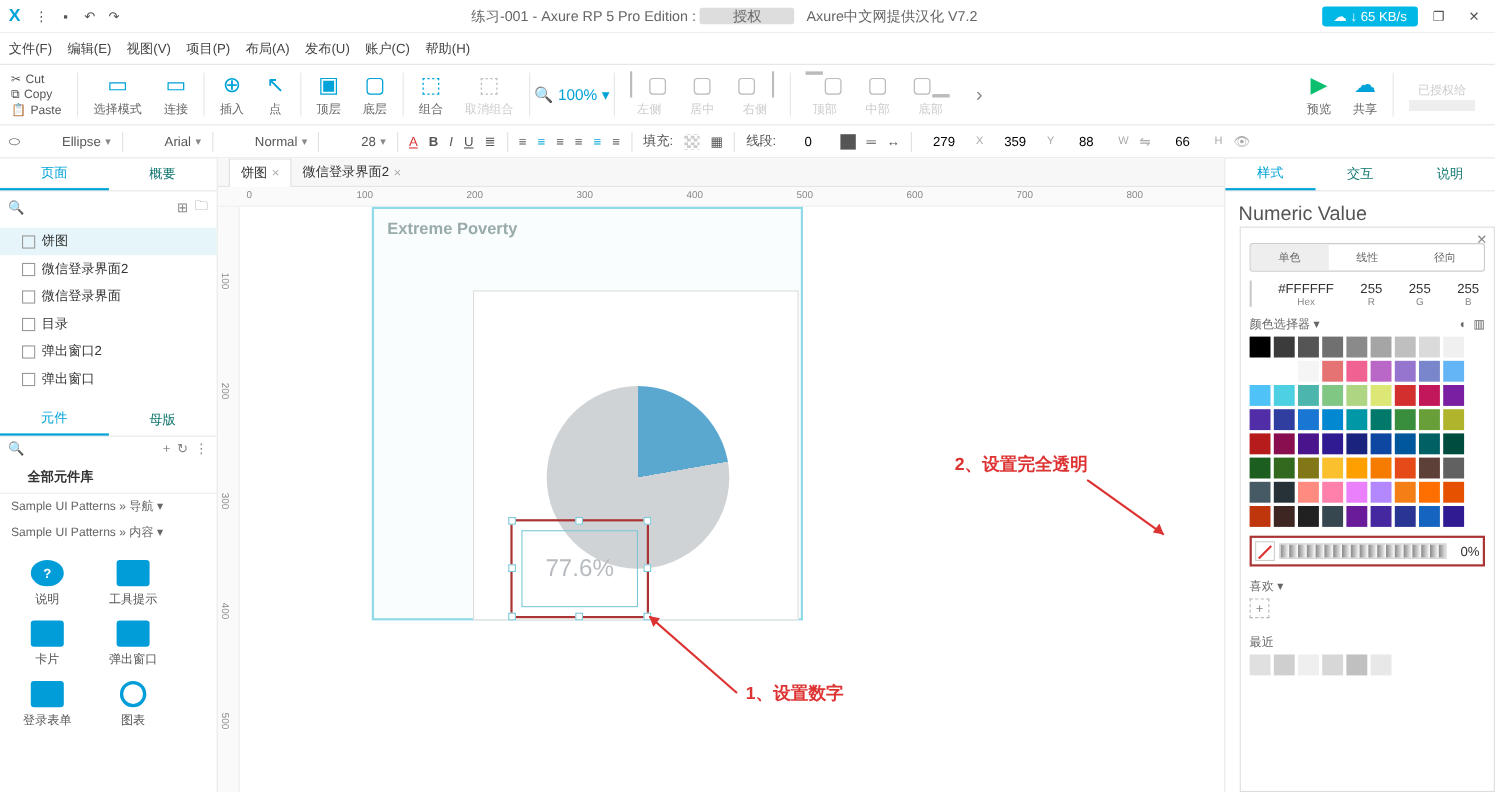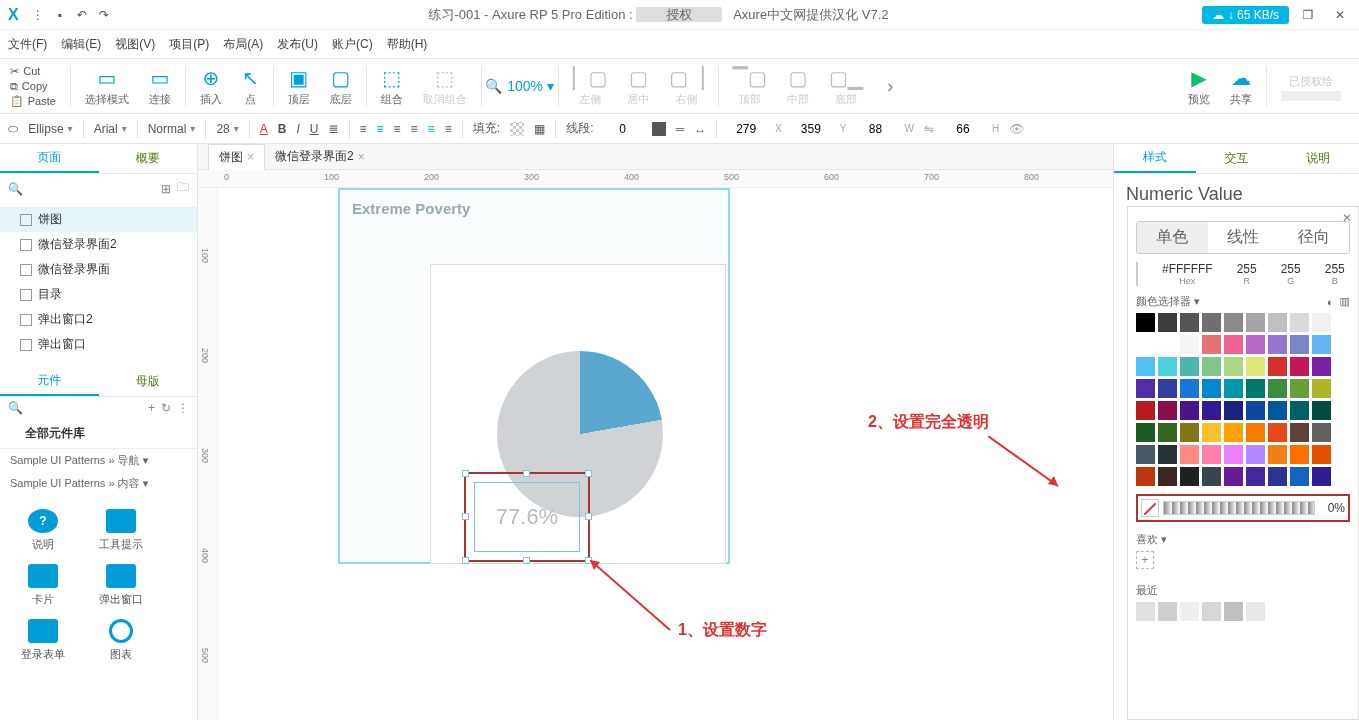--- a/index.html
+++ b/index.html
@@ -16,29 +16,29 @@
 .tool-left div{display:flex;align-items:center;gap:4px;}
 .tool-group{display:flex;flex-direction:column;align-items:center;justify-content:center;padding:0 10px;height:100%;}
 .tool-group .glyph{font-size:20px;color:#00a3d8;height:24px;display:flex;align-items:center;justify-content:center;}
 .tool-group .glyph.dim{color:#bbb;}
 .tool-group .lbl{font-size:11px;color:#666;margin-top:2px;}
 .tool-group .lbl.dim{color:#ccc;}
 .vsep{width:1px;height:40px;background:#e5e5e5;margin:0 4px;}
 .zoom{display:flex;align-items:center;color:#00a3d8;font-size:14px;gap:4px;}
 .more{font-size:18px;color:#888;padding:0 14px;}
 .propbar{height:30px;border-bottom:1px solid #e5e5e5;display:flex;align-items:center;padding:0 8px;gap:10px;font-size:12px;color:#555;}
-.propbar .sel{display:flex;align-items:center;gap:4px;}
+.propbar .sel{display:flex;align-items:center;gap:4px;margin-left:28px;}
 .propbar .chev{font-size:10px;color:#888;}
 .propbar input.n{width:38px;border:none;text-align:center;font-size:12px;}
 .propbar .psep{width:1px;height:18px;background:#e0e0e0;}
 .mini-sw{width:14px;height:14px;display:inline-block;}
 .main{display:flex;height:576px;}
 .left{width:198px;border-right:1px solid #e5e5e5;display:flex;flex-direction:column;}
 .panel-tabs{display:flex;height:30px;border-bottom:1px solid #e5e5e5;}
-.panel-tabs div{flex:1;display:flex;align-items:center;justify-content:center;color:#4d7c0f;}
+.panel-tabs div{flex:1;display:flex;align-items:center;justify-content:center;color:#0f766e;}
 .panel-tabs div.active{color:#00a3d8;border-bottom:2px solid #00a3d8;}
 .search-row{display:flex;align-items:center;padding:4px 8px;gap:6px;}
 .search-row .srch{flex:1;color:#bbb;}
 .page-list{padding:4px 0;}
 .page-item{display:flex;align-items:center;padding:4px 10px 4px 20px;gap:6px;}
 .page-item.active{background:#e6f5fa;}
 .page-icon{width:12px;height:12px;border:1px solid #999;display:inline-block;}
 .lib-head{padding:6px 25px;font-weight:bold;border-bottom:1px solid #eee;}
 .lib-sub{padding:4px 10px;color:#666;font-size:11px;}
 .widgets{display:flex;flex-wrap:wrap;padding:8px 4px;}
@@ -63,21 +63,21 @@
 .selbox{position:absolute;left:124px;top:282px;width:126px;height:90px;border:2px solid #a33; }
 .selinner{position:absolute;left:8px;top:8px;right:8px;bottom:8px;border:1px solid #7dc8d8;display:flex;align-items:center;justify-content:center;color:#b8bcc0;font-size:22px;}
 .handle{width:7px;height:7px;background:#fff;border:1px solid #7dc8d8;position:absolute;}
 .anno{position:absolute;color:#d33;font-weight:bold;font-size:16px;}
 .arrow{position:absolute;}
 .right{width:246px;border-left:1px solid #e5e5e5;display:flex;flex-direction:column;}
 .rp-head{padding:10px 12px;font-size:18px;color:#555;}
 .color-pop{position:absolute;right:0;top:0;width:232px;background:#fff;border:1px solid #ddd;height:100%;padding:6px 8px;}
 .cp-close{position:absolute;right:6px;top:4px;color:#888;}
 .cp-tabs{display:flex;border:1px solid #ccc;border-radius:3px;overflow:hidden;margin:8px 0;}
-.cp-tabs div{flex:1;text-align:center;padding:5px 0;font-size:16px;color:#666;}
+.cp-tabs div{flex:1;text-align:center;padding:5px 0;font-size:10px;color:#666;}
 .cp-tabs div.active{background:#eee;}
 .hex-row{display:flex;align-items:flex-end;gap:24px;font-size:11px;}
 .hex-row .nof{width:24px;height:24px;border:1px solid #ccc;position:relative;}
 .hex-row .nof::after{content:"";position:absolute;left:0;right:0;top:50%;border-top:2px solid #d33;transform:rotate(-45deg);}
 .hex-row .col{display:flex;flex-direction:column;align-items:center;}
 .hex-row .v{font-size:12px;}
 .hex-row .t{font-size:9px;color:#888;}
 .cp-sub{font-size:11px;color:#666;margin:8px 0 4px;}
 .swatches{display:flex;flex-wrap:wrap;gap:3px;}
 .sw{width:19px;height:19px;}

